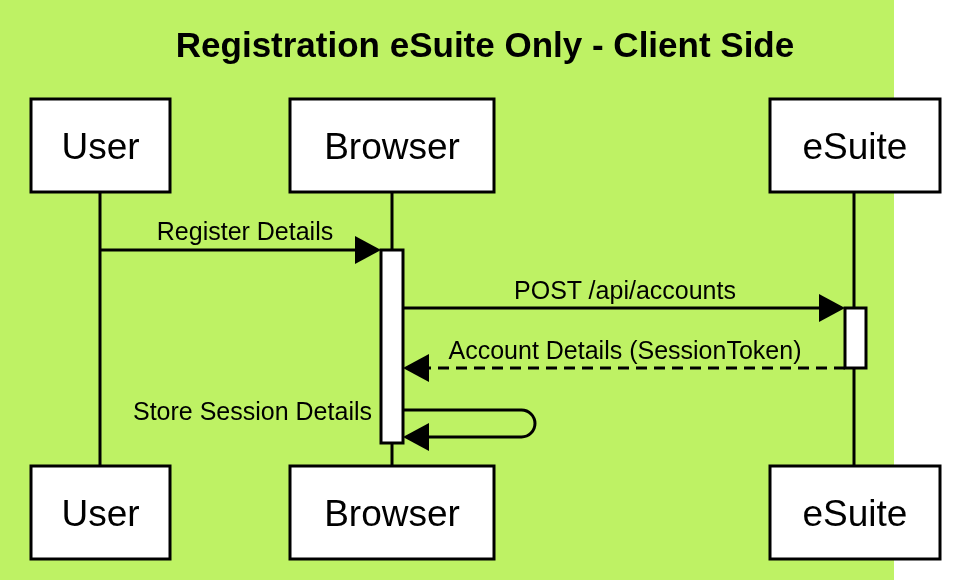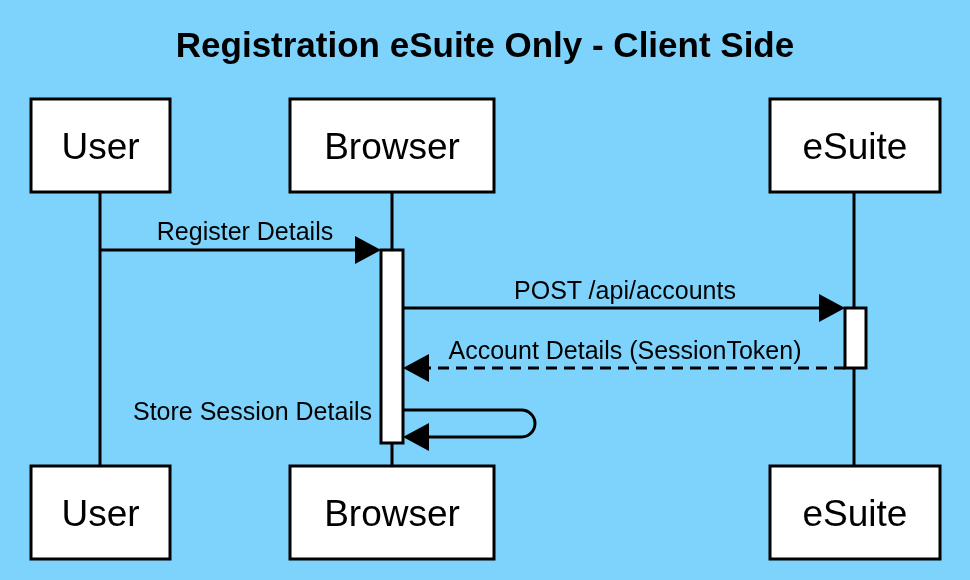--- a/index.html
+++ b/index.html
@@ -8,23 +8,23 @@
     background: #ffffff;
   }
   body {
     width: 970px;
     height: 580px;
     font-family: "Liberation Sans", sans-serif;
     overflow: hidden;
   }
   #diagram-root {
     position: relative;
-    width: 970px;
+    width: 894px;
     height: 580px;
-    background: #7dd3fc;
+    background: #bef264;
   }
   svg#seq-svg {
     display: block;
     width: 970px;
     height: 580px;
   }
   .diagram-title {
     font-family: "Liberation Sans", sans-serif;
     font-weight: bold;
     font-size: 35px;

